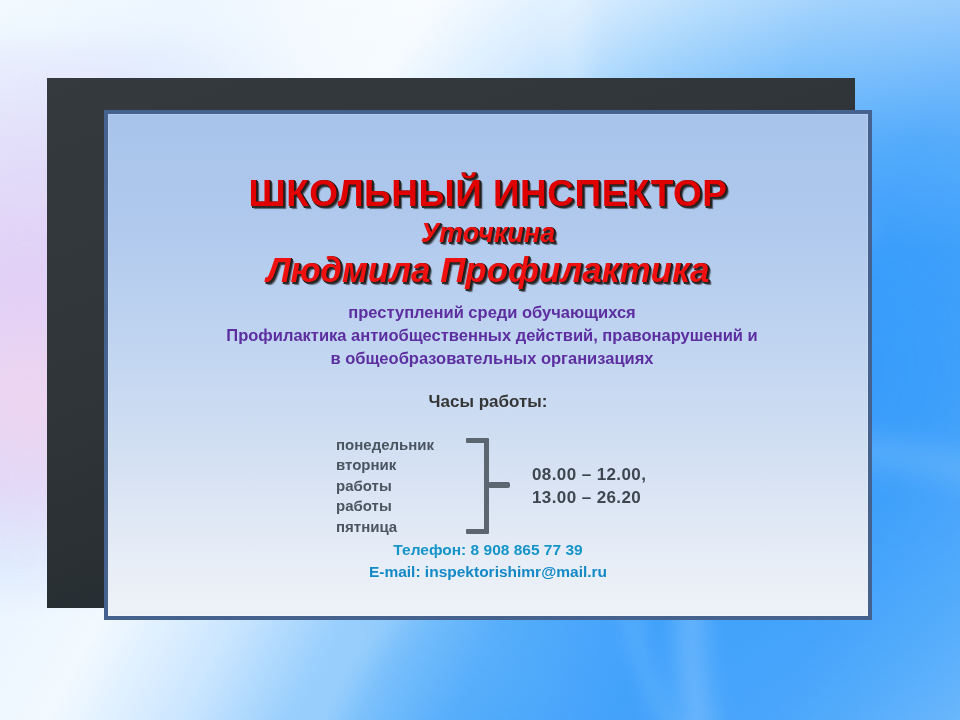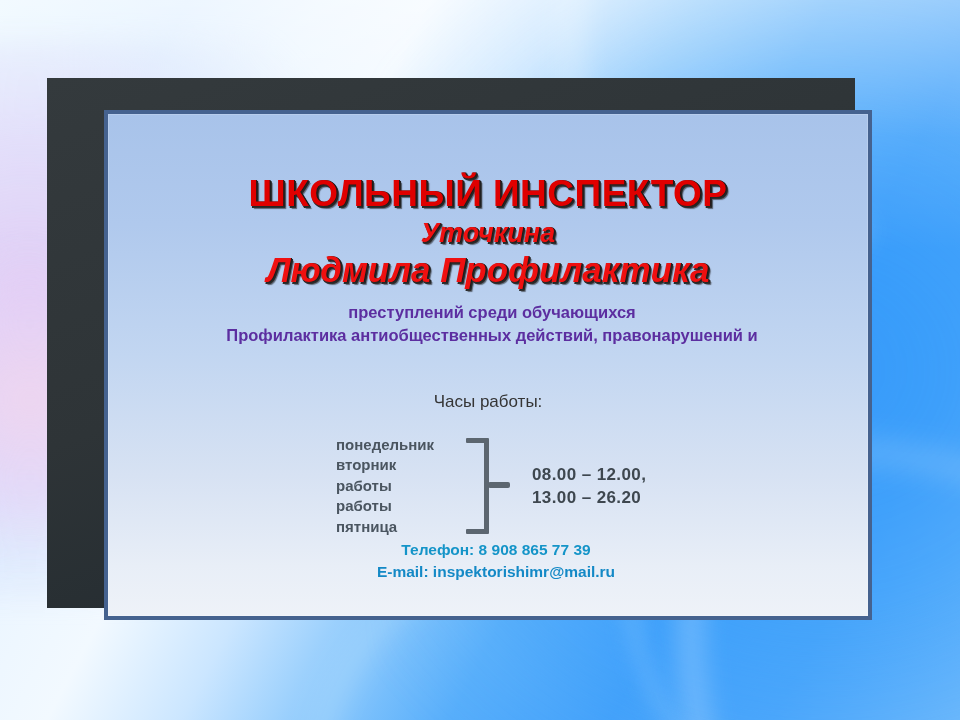--- a/index.html
+++ b/index.html
@@ -226,21 +226,21 @@
 
   
   .hours-label {
     position: absolute;
     left: 0;
     top: 278px;
     width: 100%;
     text-align: center;
     color: #353535;
     font-size: 17px;
-    font-weight: normal;
+    font-weight: bold;
   }
 
   
   .schedule {
     position: absolute;
     left: 228px;
     top: 320px;
     display: flex;
     align-items: center;
   }
@@ -301,21 +301,20 @@
   .contacts {
     position: absolute;
     left: 0;
     top: 425px;
     width: 100%;
     text-align: center;
     color: #1494c8;
     font-size: 15.5px;
     font-weight: bold;
     line-height: 1.45;
-    padding-left: 8px;
   }
   .contacts .email { color: #1489c6; }
 </style>
 </head>
 <body>
 
 <div id="slide">
 
   <div class="bg-base"></div>
   <div class="bg-lavender"></div>
@@ -334,20 +333,21 @@
 
       <div class="title-block">
         <div class="title-main">ШКОЛЬНЫЙ ИНСПЕКТОР</div>
         <div class="title-name">Уточкина</div>
         <div class="title-surname">Людмила Профилактика</div>
       </div>
 
       <div class="subtitle">
         <div>преступлений среди обучающихся</div>
         <div>Профилактика антиобщественных действий, правонарушений и</div>
+        <div>в общеобразовательных организациях</div>
       </div>
 
       <div class="hours-label">Часы работы:</div>
 
       <div class="schedule">
         <div class="days">
           <div>понедельник</div>
           <div>вторник</div>
           <div>работы</div>
           <div>работы</div>

